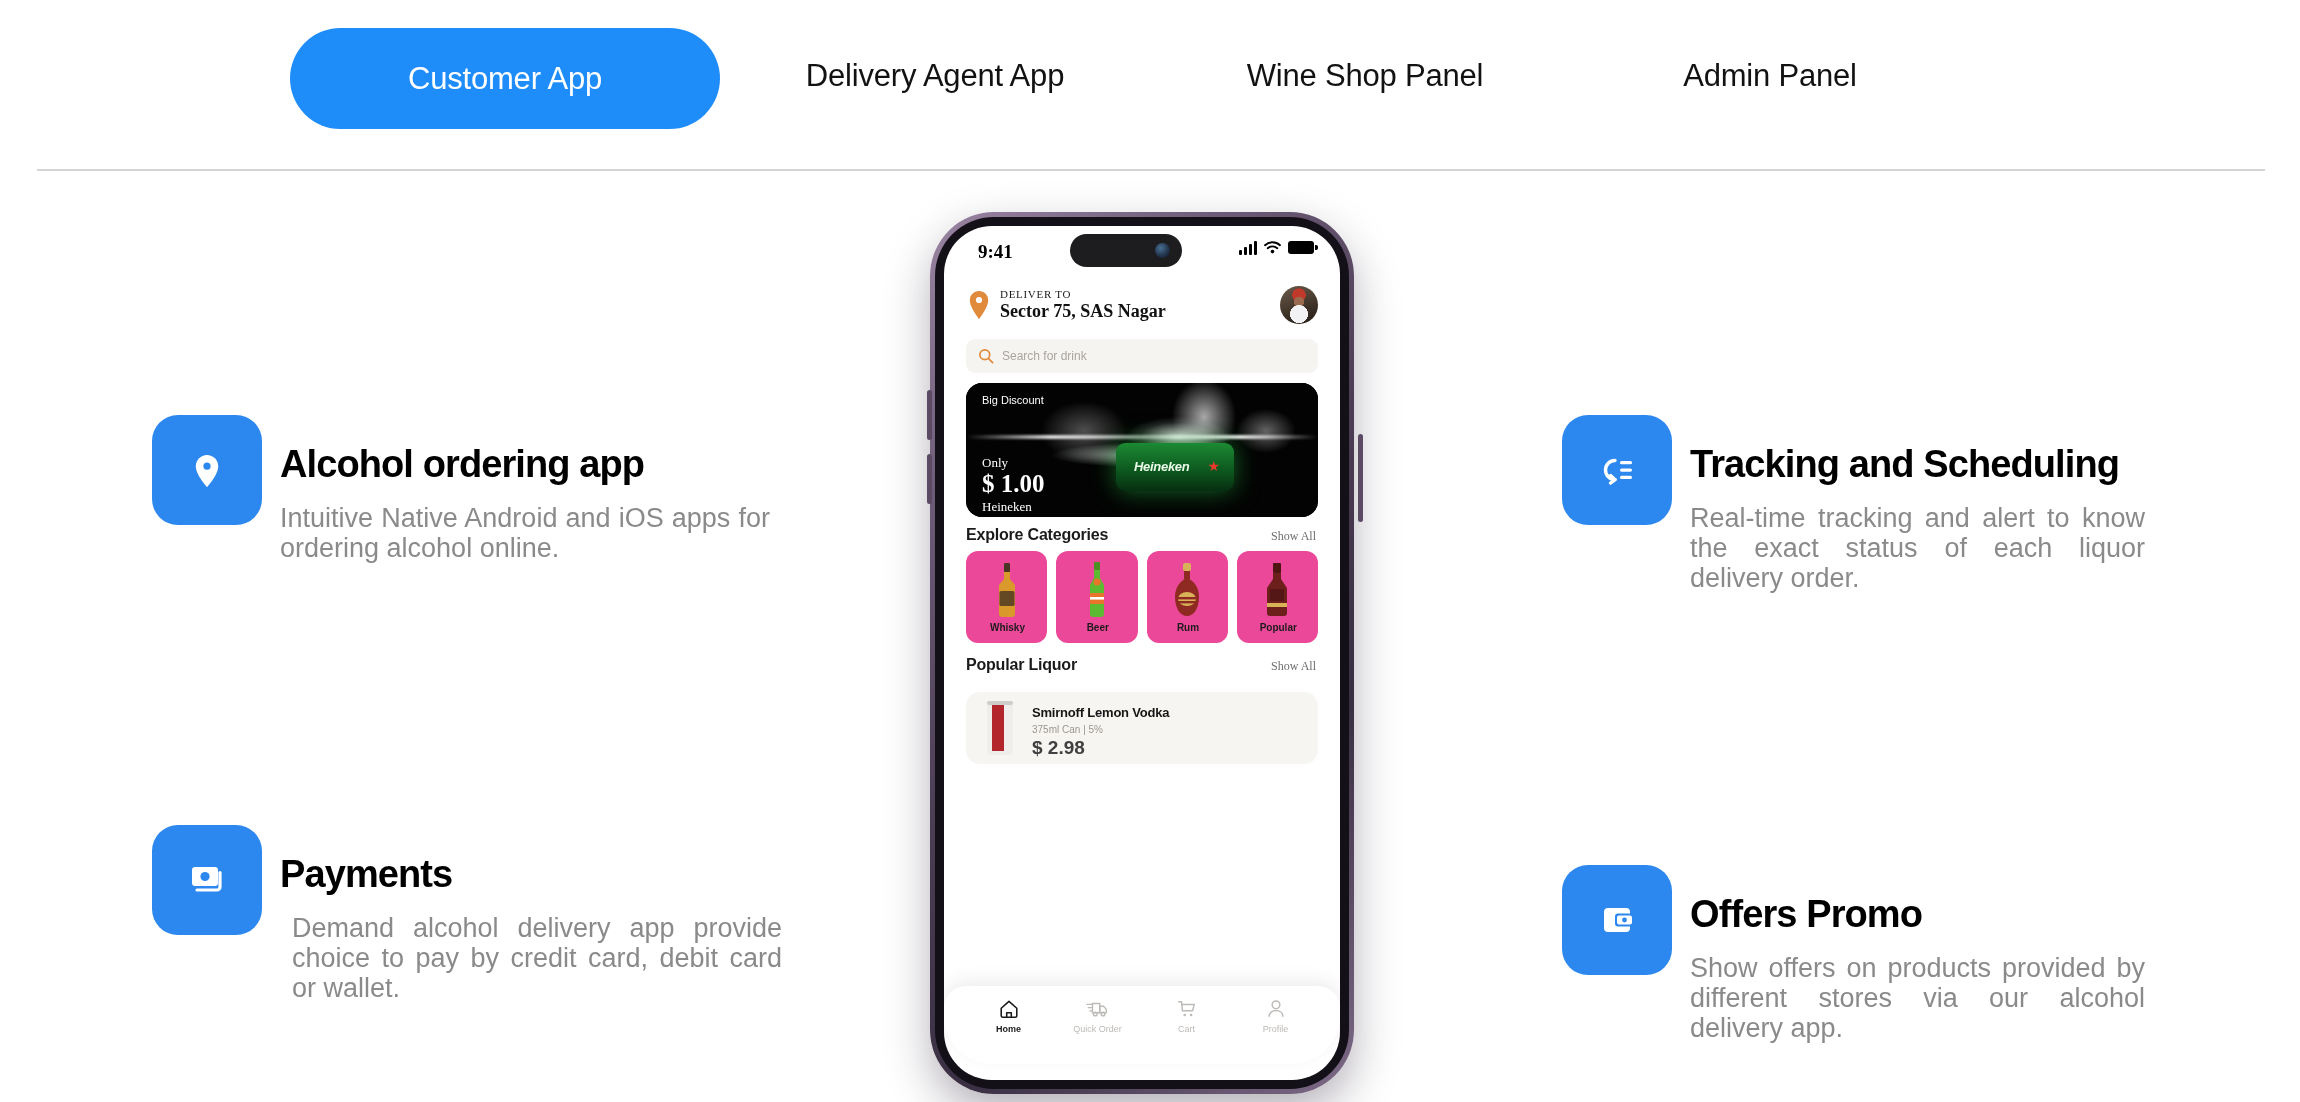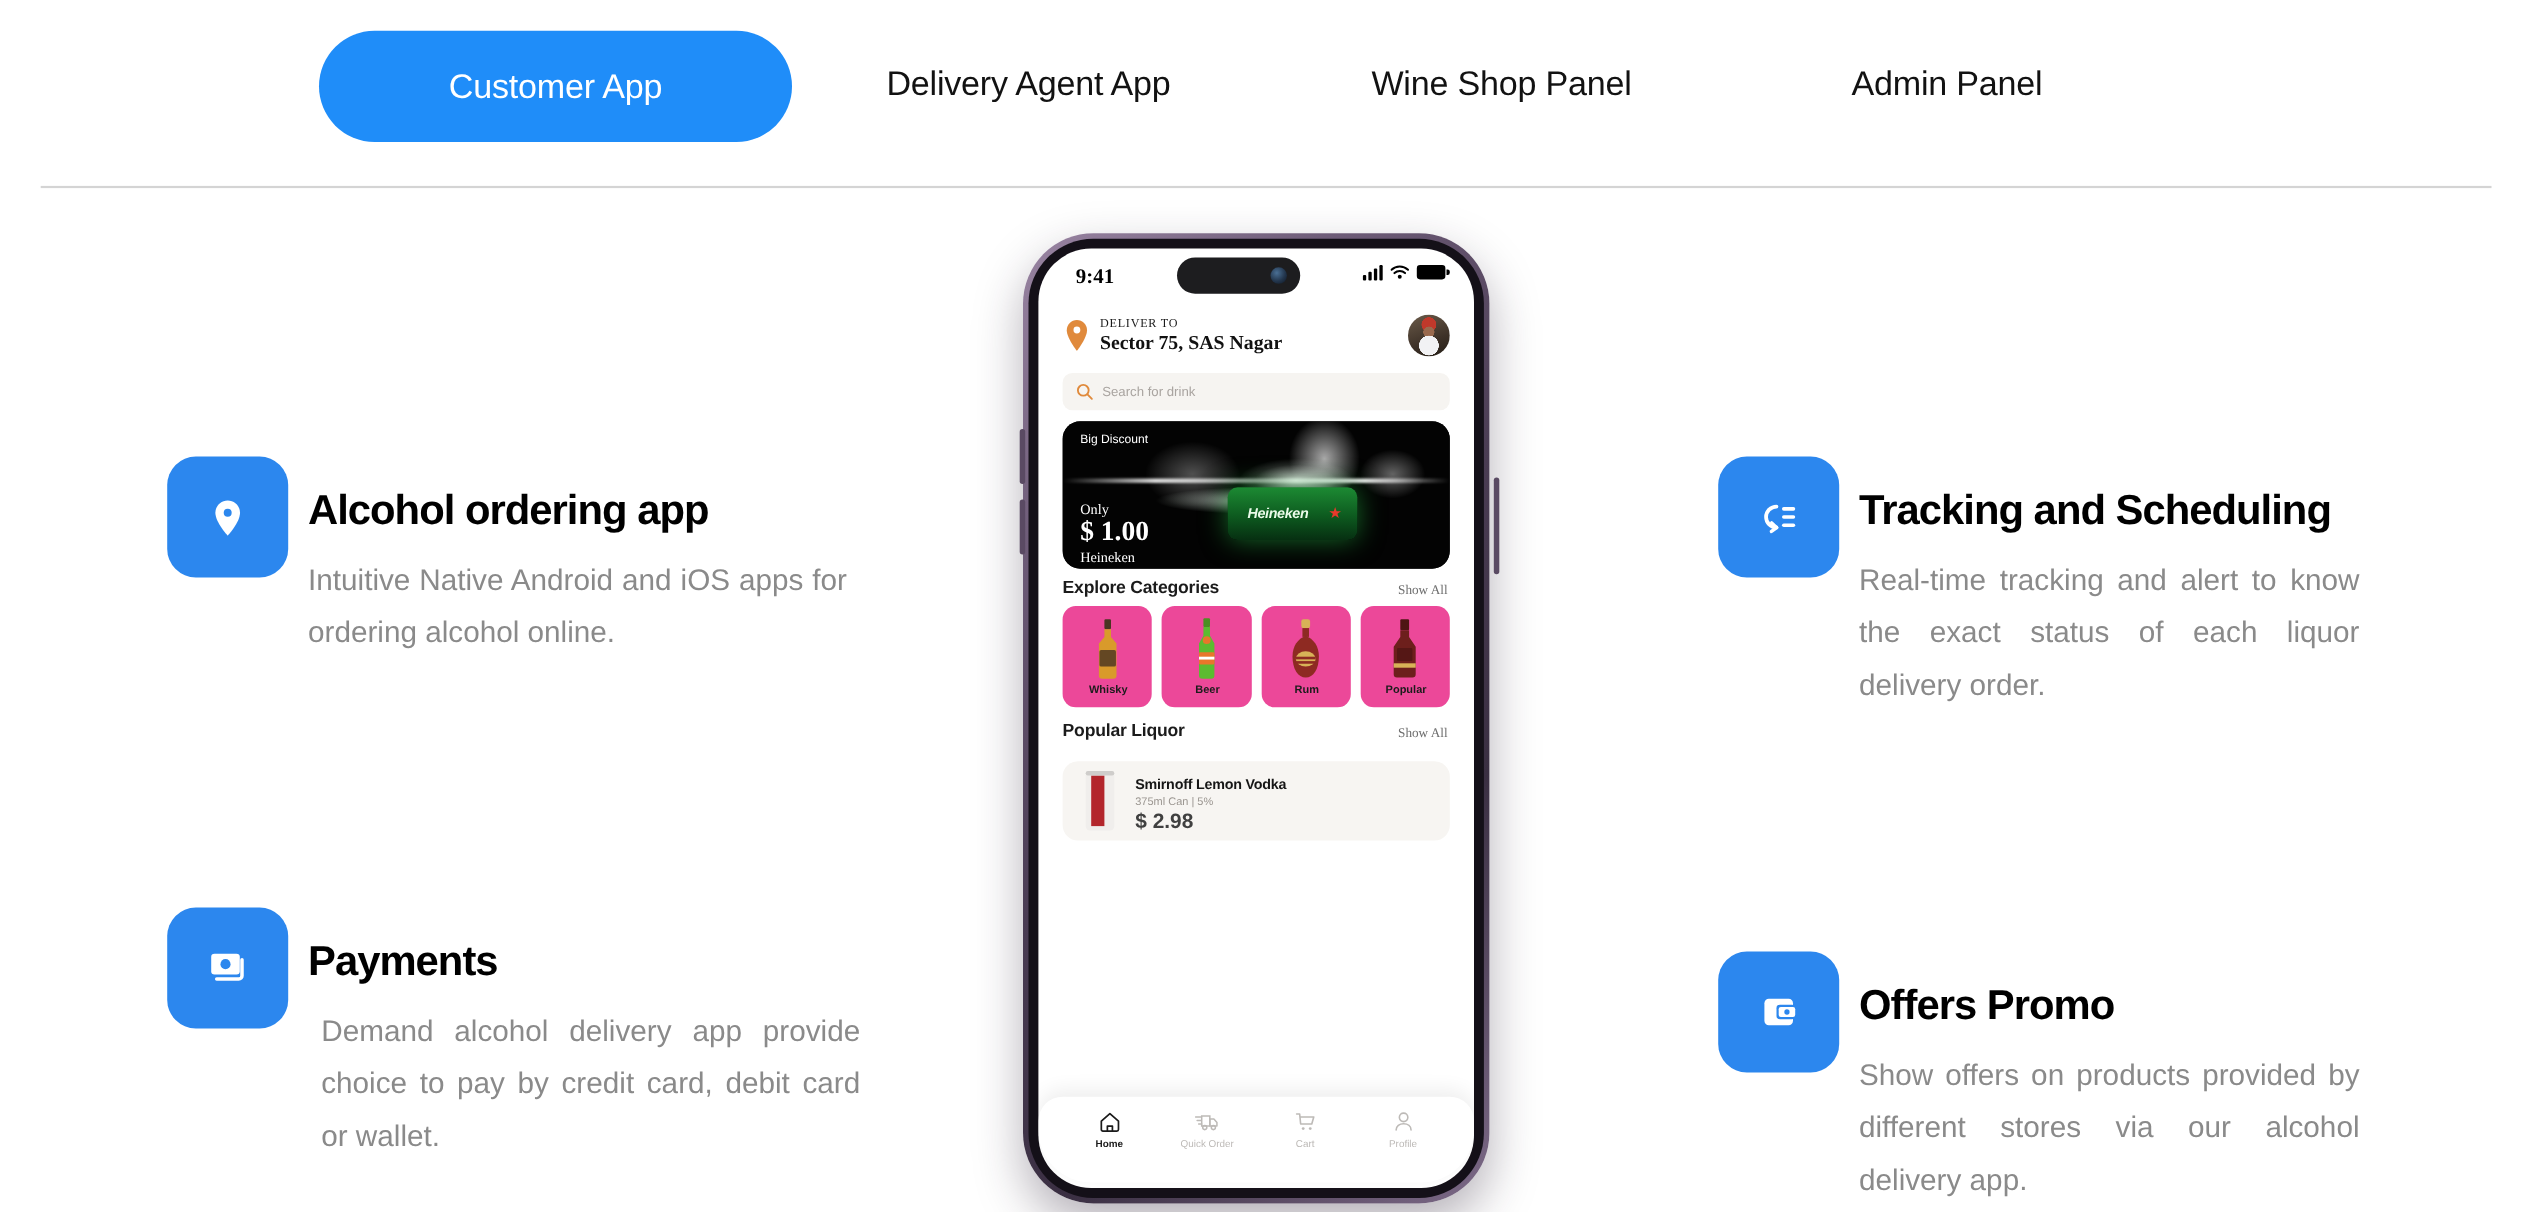--- a/index.html
+++ b/index.html
@@ -77,21 +77,21 @@
     color: #000000;
     letter-spacing: -0.9px;
     white-space: nowrap;
     font-family: "Liberation Sans", sans-serif;
   }
   .feat-desc {
     position: absolute;
     left: 128px;
     top: 88px;
     font-size: 27px;
-    line-height: 48px;
+    line-height: 30px;
     color: #8a8a8a;
     text-align: justify;
     font-family: "Liberation Sans", sans-serif;
   }
 
   .feat-left-1  { left: 152px; top: 415px;  width: 500px; }
   .feat-left-1 .feat-desc  { width: 490px; }
   .feat-left-2  { left: 152px; top: 825px;  width: 500px; }
   .feat-left-2 .feat-desc  { width: 490px; margin-left: 12px; }
   .feat-right-1 { left: 1562px; top: 415px; width: 500px; }
@@ -456,21 +456,21 @@
     position: absolute;
     left: 22px; top: 775px;
     width: 352px; height: 40px;
     border-radius: 14px;
     background: #f7f5f2;
   }
 
   
   .botnav {
     position: absolute;
-    left: 0; bottom: 5px;
+    left: 0; bottom: 16px;
     width: 396px; height: 78px;
     background: #ffffff;
     border-radius: 22px 22px 48px 48px;
     box-shadow: 0 -6px 18px rgba(0,0,0,0.07);
     display: flex;
     padding: 12px 20px 0 20px;
   }
   .nav-item {
     flex: 1;
     display: flex;

